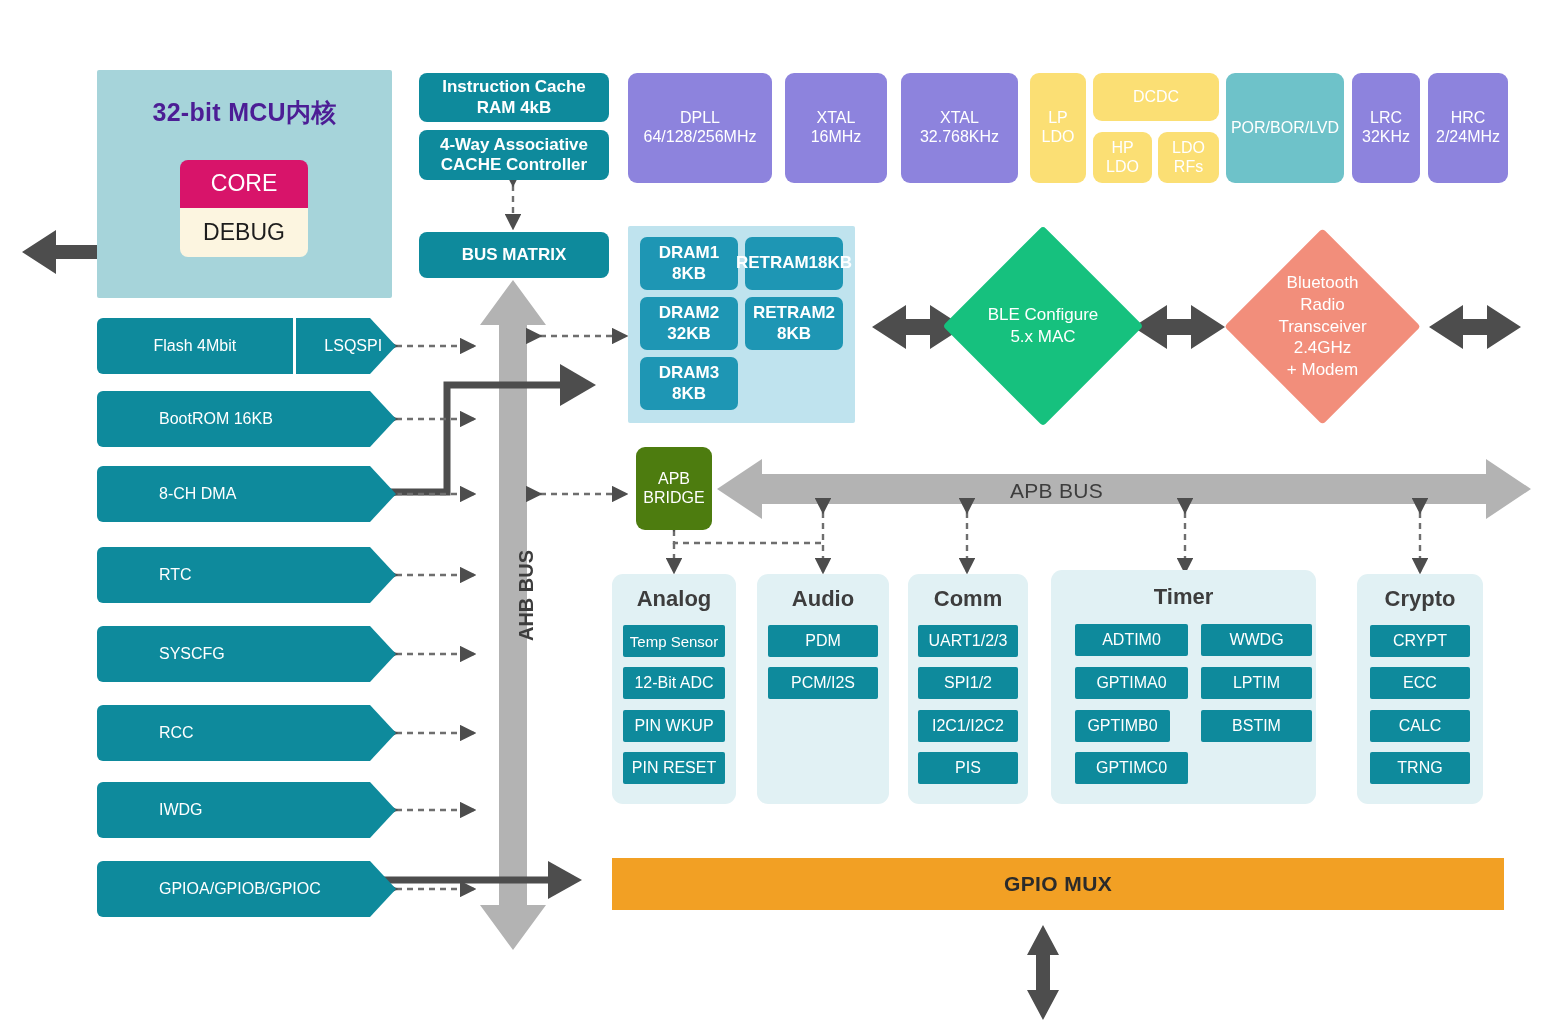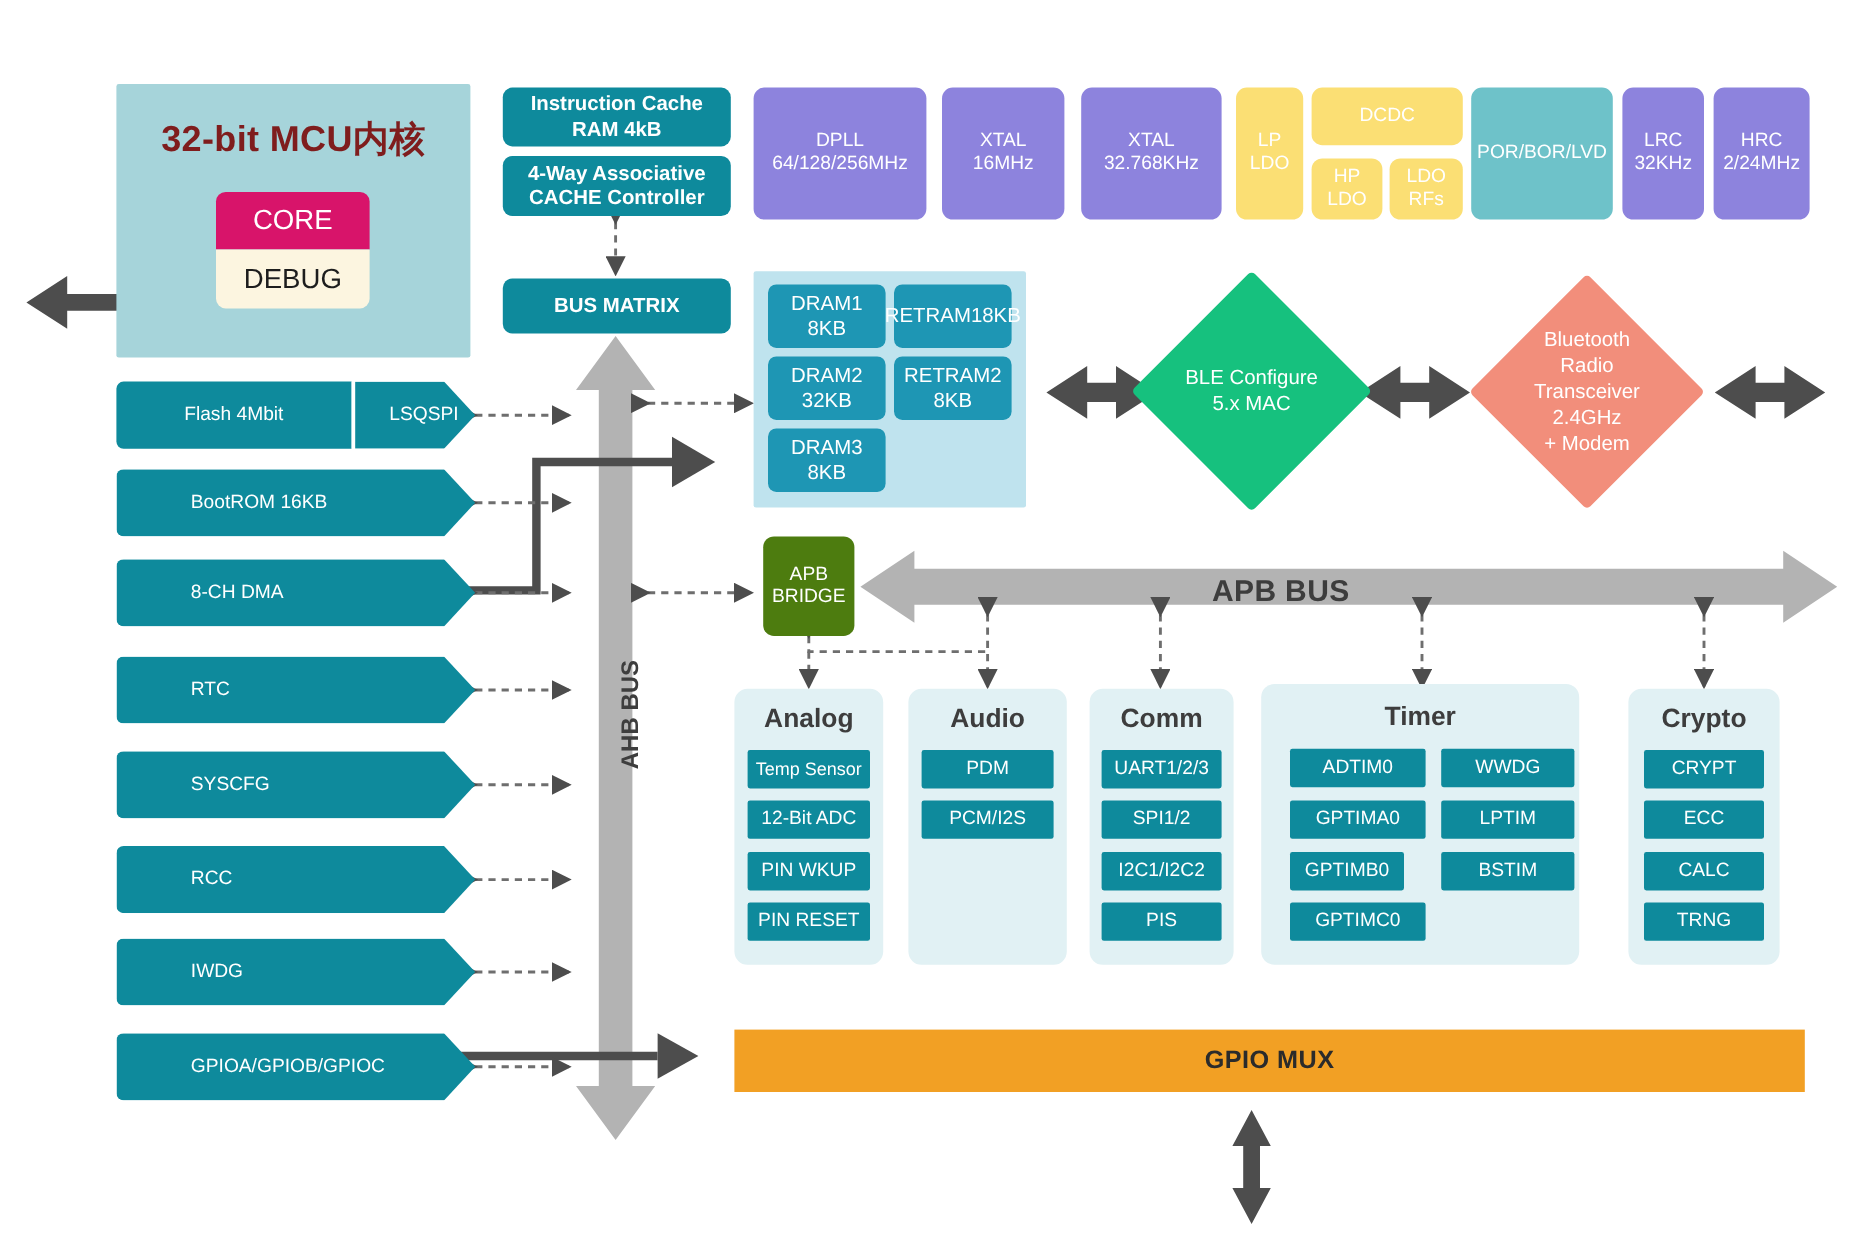--- a/index.html
+++ b/index.html
@@ -7,21 +7,21 @@
   #stage{position:relative;width:1549px;height:1034px;background:#fff;overflow:hidden;}
 
   .abs{position:absolute;box-sizing:border-box;}
 
   
   .box{display:flex;align-items:center;justify-content:center;text-align:right;
        color:#fff;line-height:1.18;border-radius:8px;}
 
   
   .mcu-panel{background:#a6d4da;border-radius:2px;}
-  .mcu-title{color:#7f1d1d;font-size:30px;font-weight:bold;letter-spacing:.3px;}
+  .mcu-title{color:#4c1d95;font-size:25px;font-weight:bold;letter-spacing:.3px;}
   .core-box{background:#d8146a;border-radius:8px 8px 0 0;color:#fff;font-size:23px;}
   .debug-box{background:#fcf5e0;border-radius:0 0 8px 8px;color:#1d1d1d;font-size:23px;}
 
   
   .teal{background:#0e8a9c;color:#fff;font-size:17px;font-weight:bold;}
 
   
   .periph{background:#0e8a9c;color:#fff;font-size:16px;display:flex;align-items:center;
           padding-left:62px;
           clip-path:polygon(0 0, calc(100% - 26px) 0, 100% 50%, calc(100% - 26px) 100%, 0 100%);
@@ -35,21 +35,21 @@
            justify-content:center;
            clip-path:polygon(0 0, calc(100% - 26px) 0, 100% 50%, calc(100% - 26px) 100%, 0 100%);
            border-radius:0 6px 6px 0;padding-left:15px;}
 
   
   .violet{background:#8d83dd;color:#fff;font-size:16px;border-radius:9px;}
   .yellow{background:#fbdf74;color:#fff;font-size:16px;border-radius:9px;}
   .tealmid{background:#6ec2c9;color:#fff;font-size:16px;border-radius:9px;}
 
   
-  .mem-group{background:#bfe3ee;border-radius:2px;}
+  .mem-group{background:#bfe3ee;border-radius:2px;font-weight:bold;}
   .mem-cell{background:#1e96b4;color:#fff;font-size:17px;border-radius:7px;}
 
   
   .diamond{transform:rotate(45deg);border-radius:4px;}
   .diamond .dtext{transform:rotate(-45deg);display:flex;flex-direction:column;
                   align-items:center;justify-content:center;width:100%;height:100%;
                   color:#fff;font-size:17px;line-height:1.28;}
   .d-green{background:#16c17e;}
   .d-salmon{background:#f28e7b;}
 
@@ -60,21 +60,21 @@
   .grp{background:#e1f1f4;border-radius:11px;}
   .grp-title{color:#3d3d3d;font-size:22px;font-weight:bold;text-align:center;}
   .grp-item{background:#0e8a9c;color:#fff;font-size:16px;display:flex;align-items:center;
             justify-content:center;border-radius:2px;}
 
   
   .gpio-mux{background:#f2a024;color:#2b2b2b;font-size:21px;font-weight:bold;
             display:flex;align-items:center;justify-content:center;letter-spacing:.4px;}
   .ahb-label{position:absolute;color:#3d3d3d;font-size:20px;font-weight:bold;
              transform:rotate(-90deg);transform-origin:center center;white-space:nowrap;}
-  .apb-label{position:absolute;color:#3d3d3d;font-size:25px;font-weight:bold;letter-spacing:.3px;}
+  .apb-label{position:absolute;color:#3d3d3d;font-size:21px;font-weight:normal;letter-spacing:.3px;}
 
   svg.overlay{position:absolute;left:0;top:0;width:1549px;height:1034px;pointer-events:none;}
 </style>
 </head>
 <body>
 
 <div id="stage">
 
   <svg class="overlay" viewBox="0 0 1549 1034">
     <defs>

